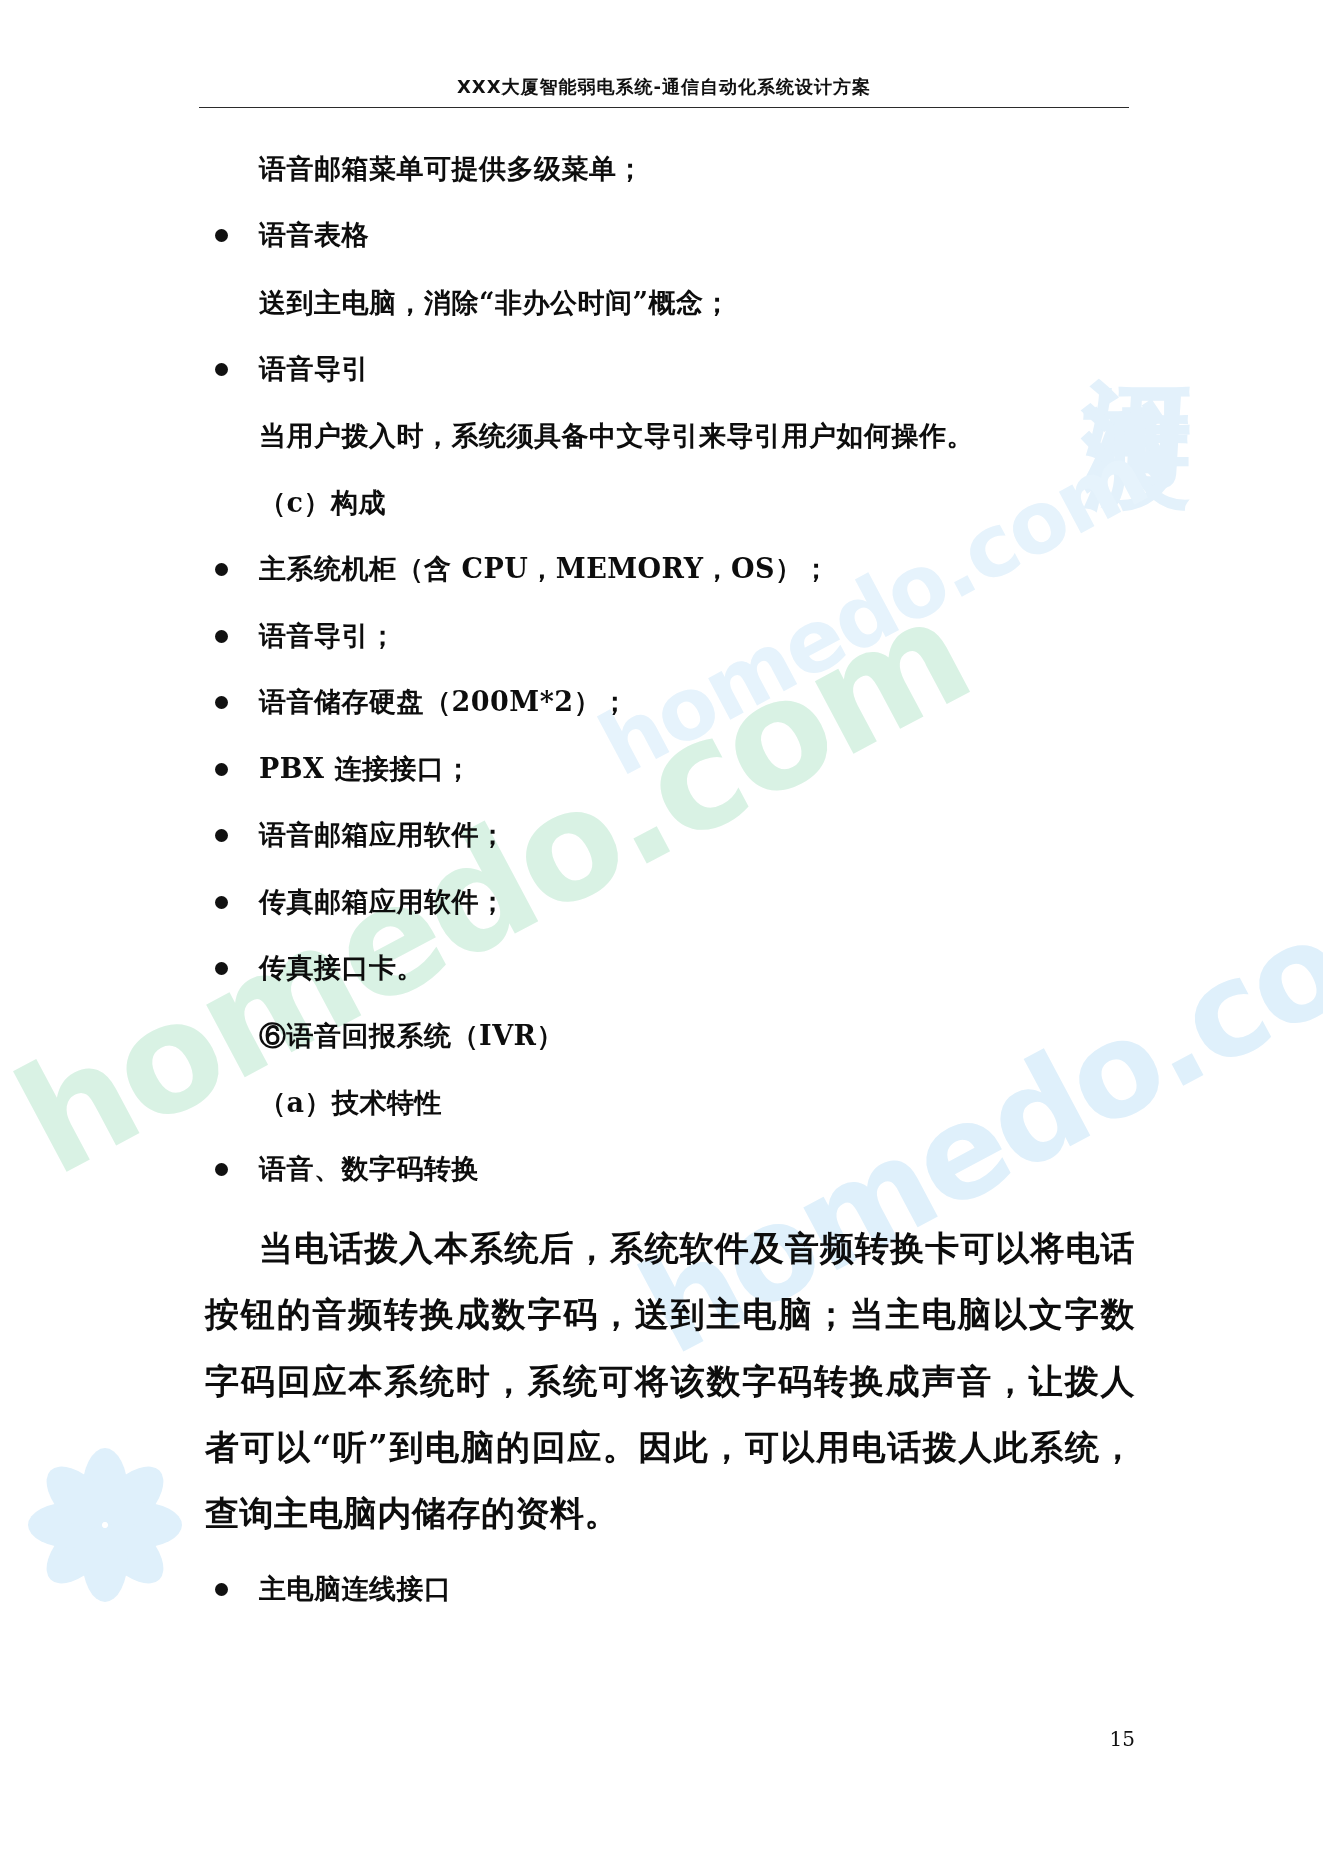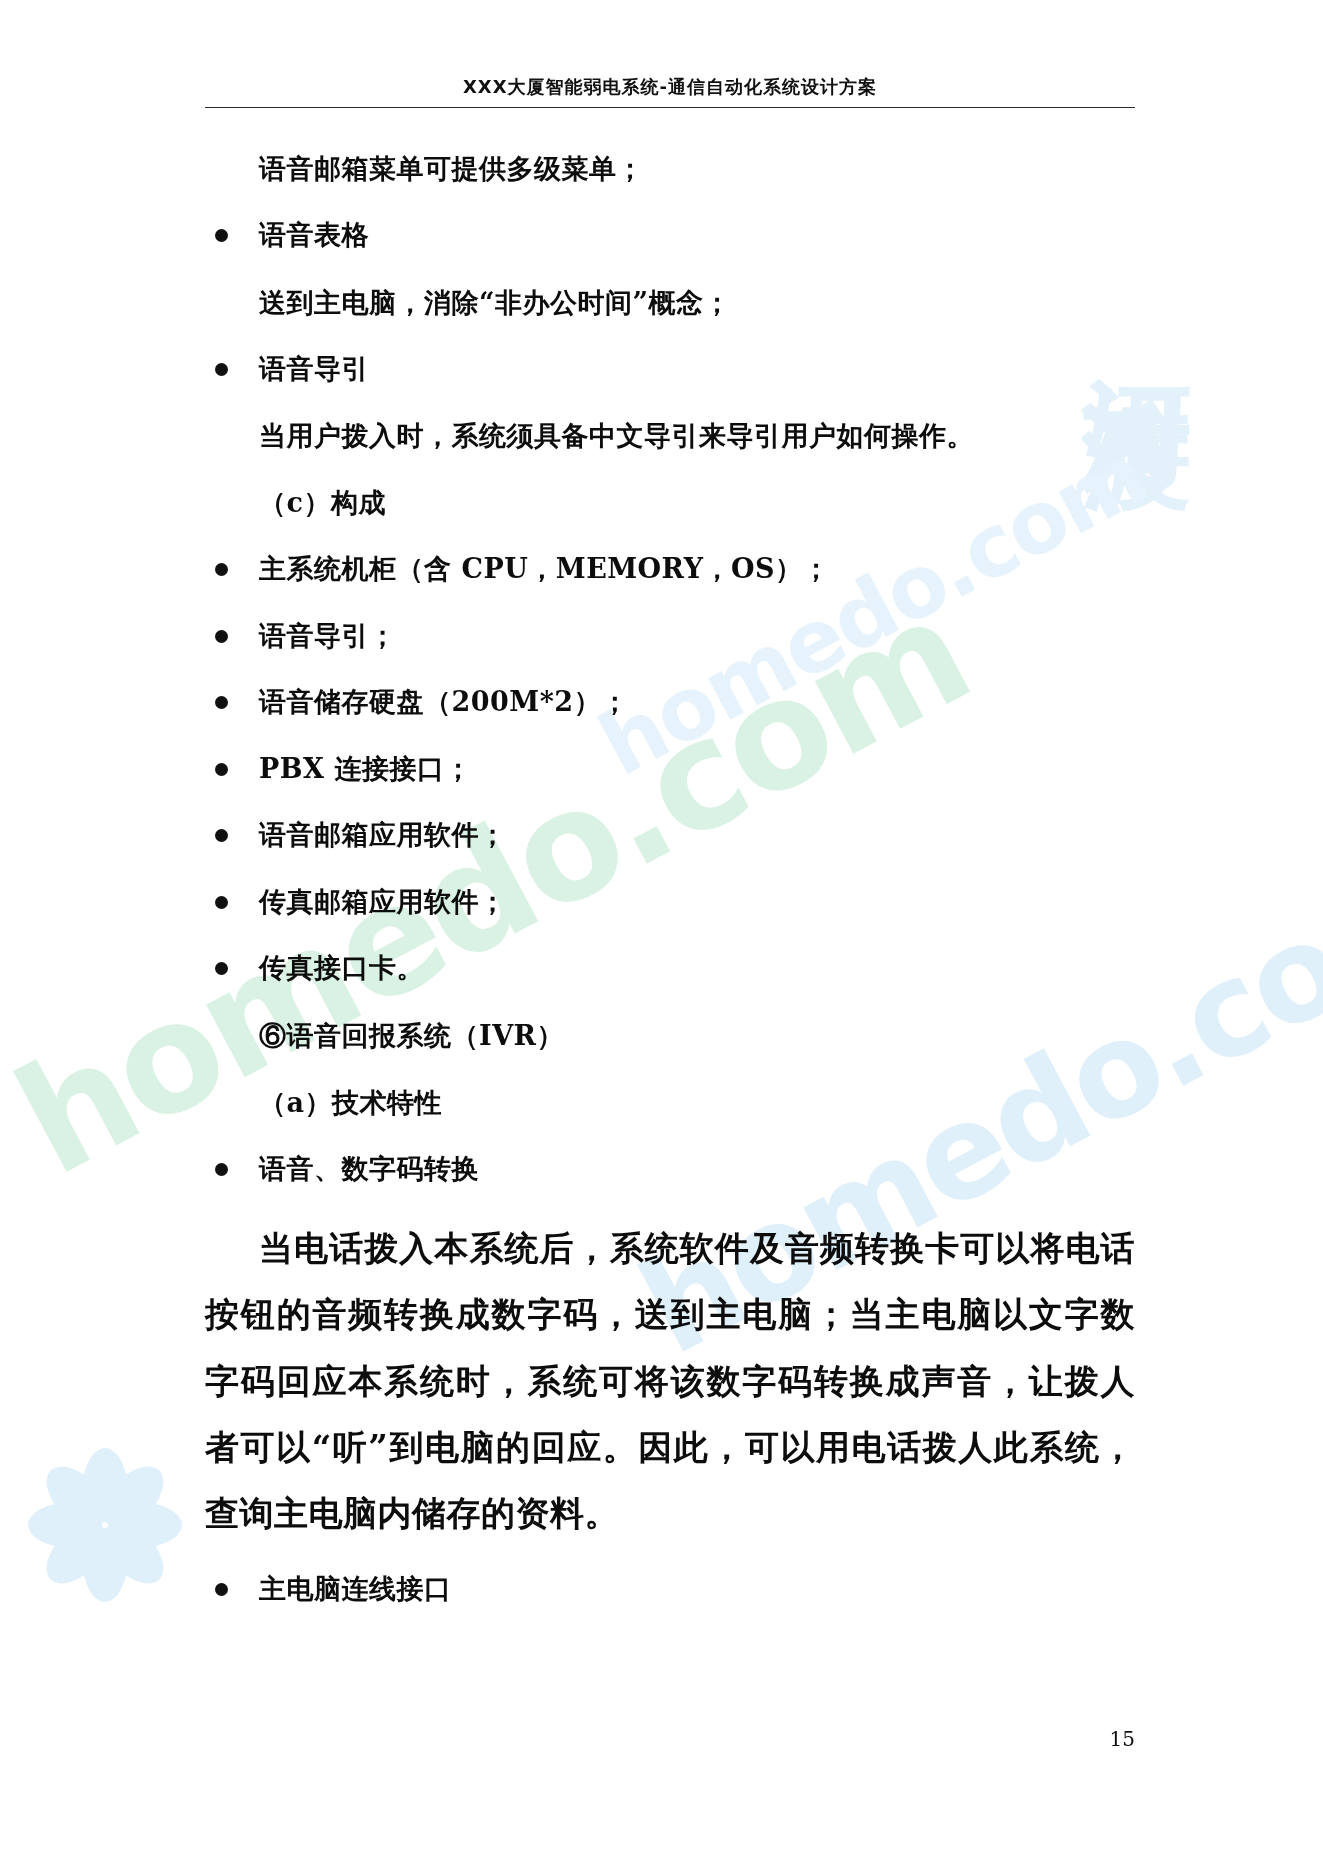--- a/index.html
+++ b/index.html
@@ -75,21 +75,21 @@
     width: 46px;
     height: 74px;
     background: #dff0fb;
     border-radius: 50% 50% 50% 50% / 60% 60% 40% 40%;
     transform-origin: 50% 77px;
   }
 
   
   .header {
     position: absolute;
-    left: 205px;
+    left: 199px;
     top: 75px;
     width: 930px;
     text-align: center;
   }
   .header-title {
     font-family: "DejaVu Sans", "Liberation Sans", sans-serif;
     font-size: 18px;
     font-weight: 700;
     letter-spacing: 1px;
     color: #111;

